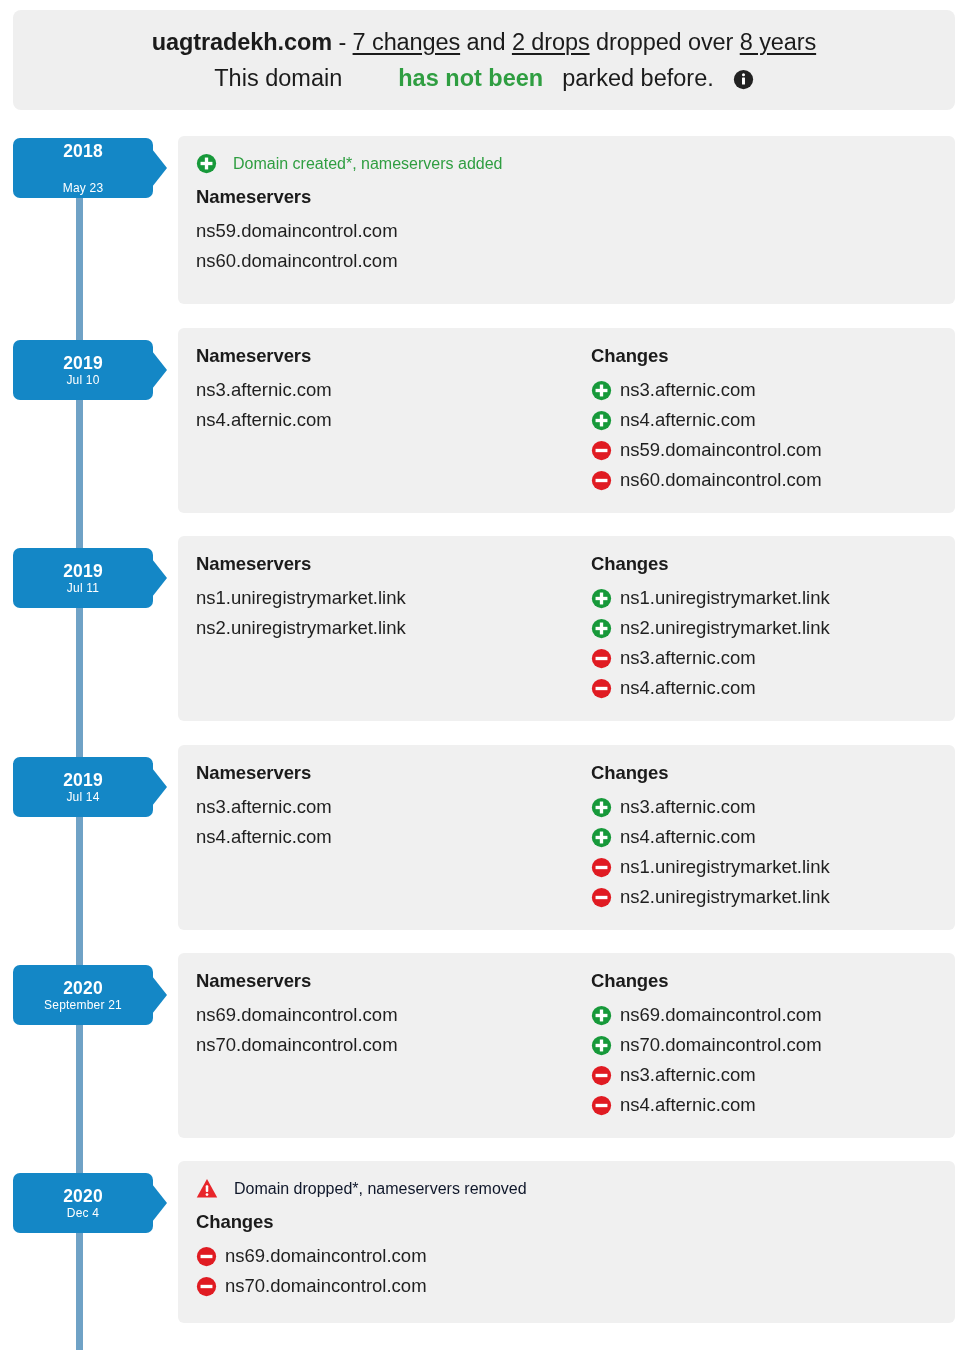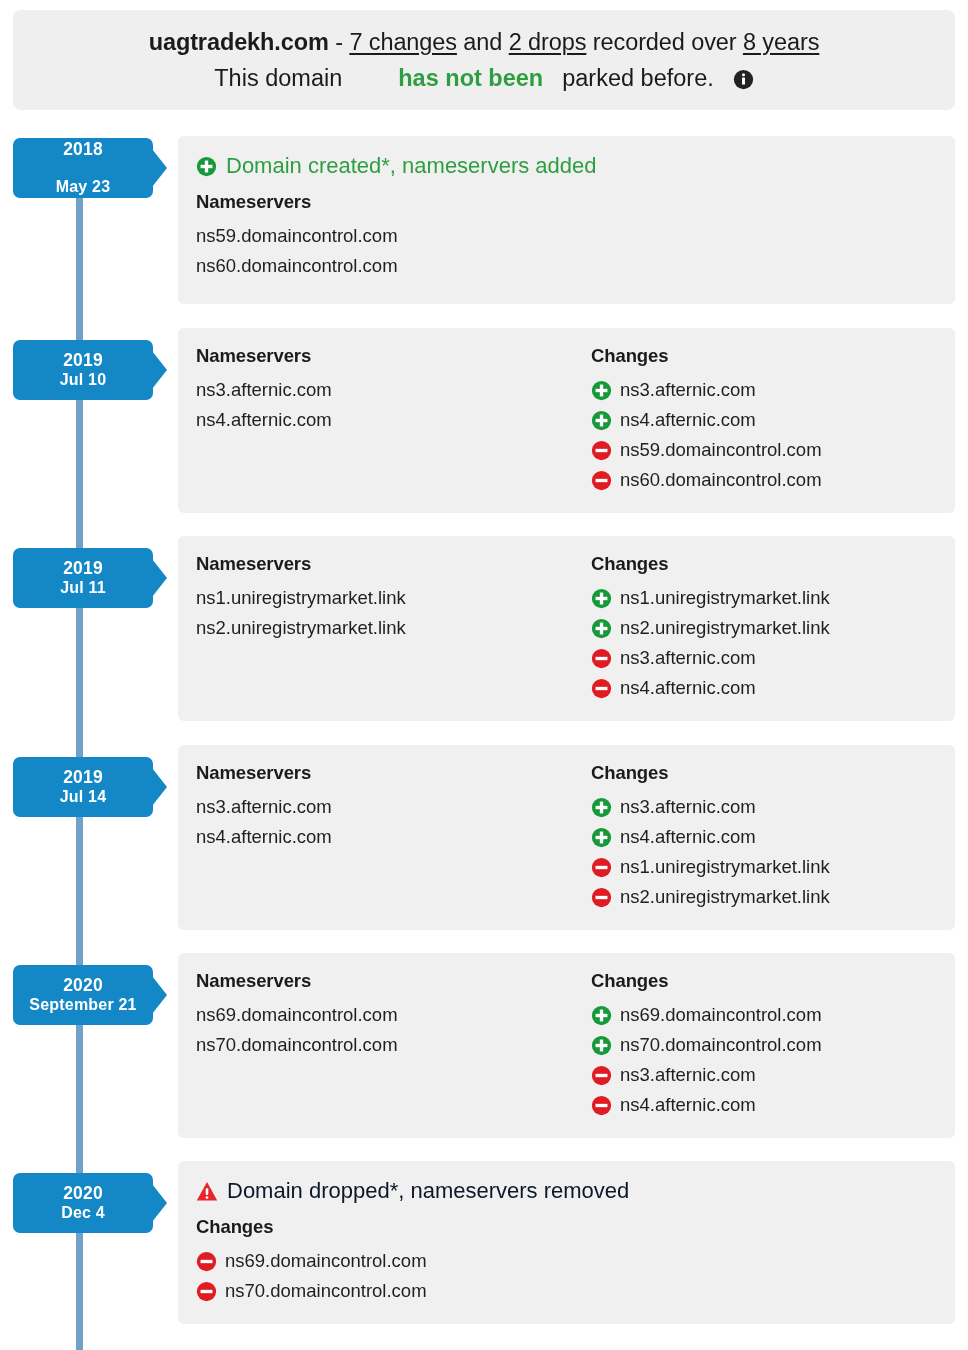--- a/index.html
+++ b/index.html
@@ -97,22 +97,22 @@
     justify-content: center;
     line-height: 1.18;
     z-index: 3;
   }
   .date-badge .year {
     font-size: 17.5px;
     font-weight: bold;
     letter-spacing: 0.2px;
   }
   .date-badge .day {
-    font-size: 16px;
-    font-weight: bold;
+    font-size: 12px;
+    font-weight: normal;
     letter-spacing: 0.2px;
   }
   .date-badge .arrow {
     position: absolute;
     left: 139px;
     top: 11px;
     width: 0;
     height: 0;
     border-top: 19px solid transparent;
     border-bottom: 19px solid transparent;
@@ -125,23 +125,23 @@
     left: 178px;
     width: 777px;
     background: #f0f0f0;
     border-radius: 6px;
     padding: 17px 0 18px 0;
   }
 
   .status-line {
     display: flex;
     align-items: center;
-    gap: 9px;
+    gap: 16px;
     margin: 0 0 12px 18px;
-    font-size: 22px;
+    font-size: 16px;
     white-space: nowrap;
   }
   .status-line.created { color: #2f9e41; }
   .status-line.dropped { color: #0f172a; }
   .status-icon { flex: 0 0 auto; display: inline-flex; }
 
   .cols {
     display: flex;
     padding-left: 18px;
   }
@@ -176,21 +176,21 @@
   
   .single-col { padding-left: 18px; }
 </style>
 </head>
 <body>
 
 <div id="page">
 
   <div class="summary-box">
     <div class="summary-line1">
-      <span class="domain">uagtradekh.com</span><span class="dash"> - </span><span class="stat">7 changes</span><span> and </span><span class="stat">2 drops</span><span> recorded over </span><span class="stat">8 years</span>
+      <span class="domain">uagtradekh.com</span><span class="dash"> - </span><span class="stat">7 changes</span><span> and </span><span class="stat">2 drops</span><span> dropped over </span><span class="stat">8 years</span>
     </div>
     <div class="summary-line2">
       <span>This domain </span>
         <span class="parked-state">has not been</span>
         <span> parked before.</span>
       <span class="info-icon">
         <svg width="21" height="21" viewBox="0 0 24 24" aria-hidden="true">
           <circle cx="12" cy="12" r="11" fill="#222222"></circle>
           <circle cx="12" cy="6.6" r="1.75" fill="#ffffff"></circle>
           <rect x="10.3" y="9.6" width="3.4" height="8.2" rx="0.6" fill="#ffffff"></rect>

